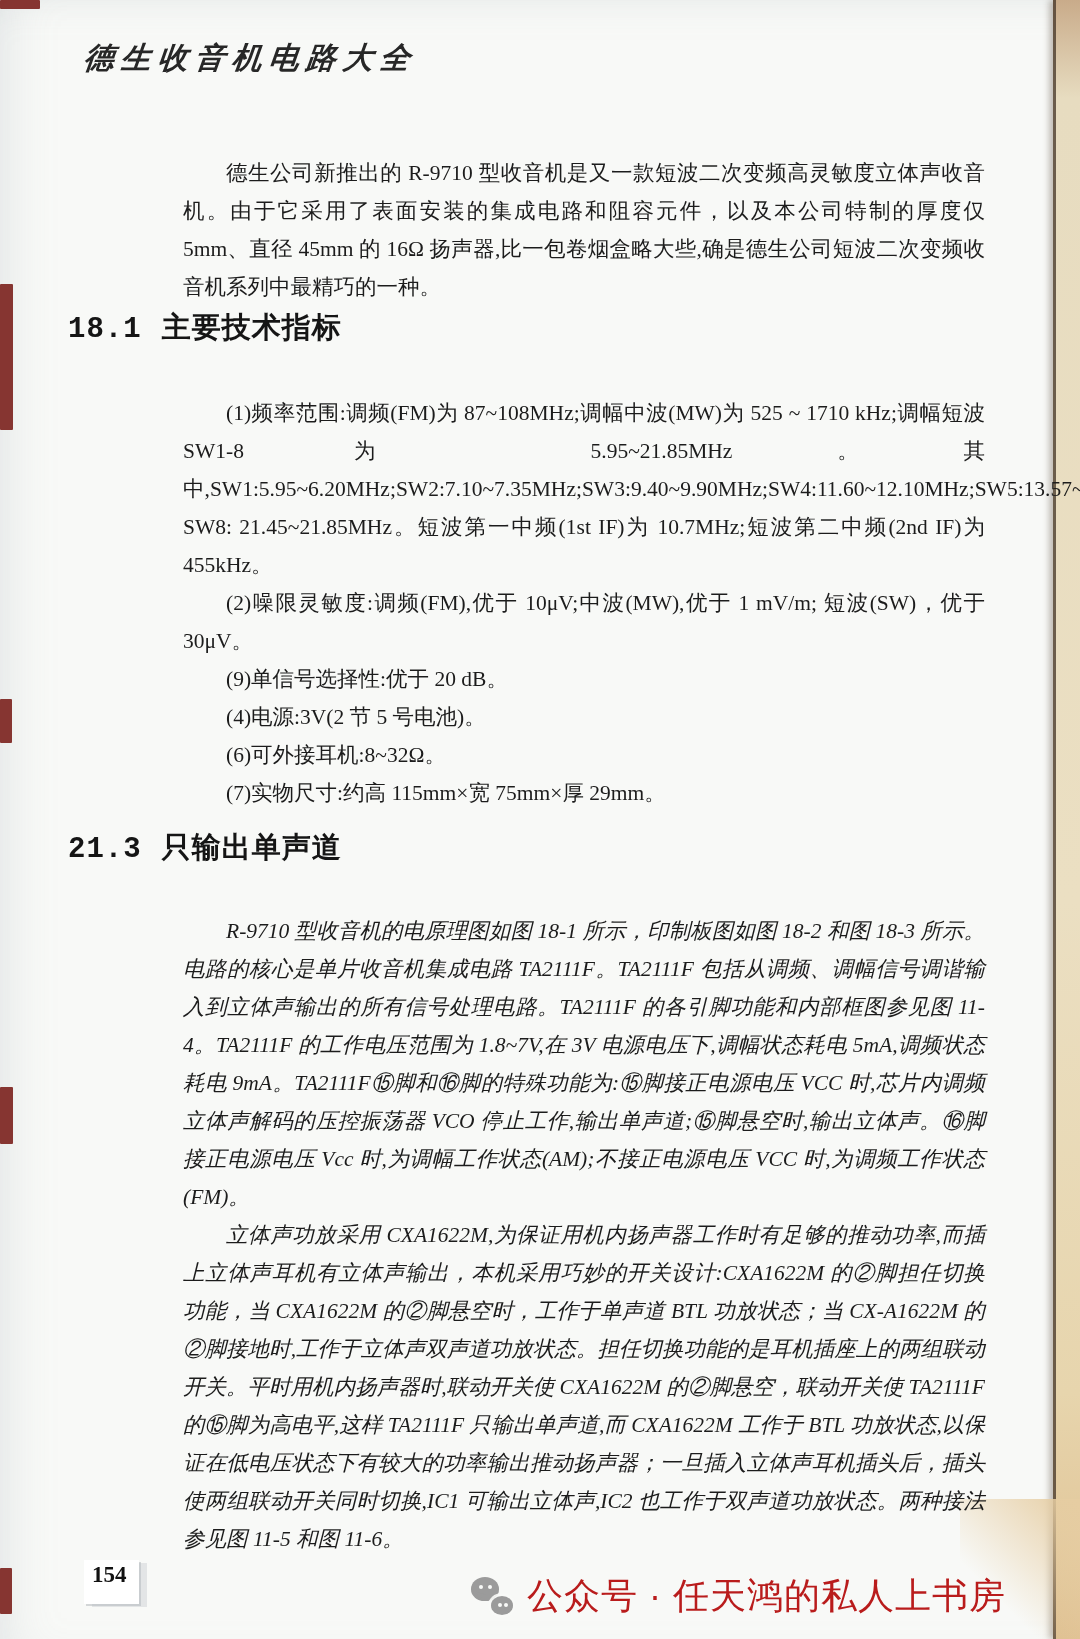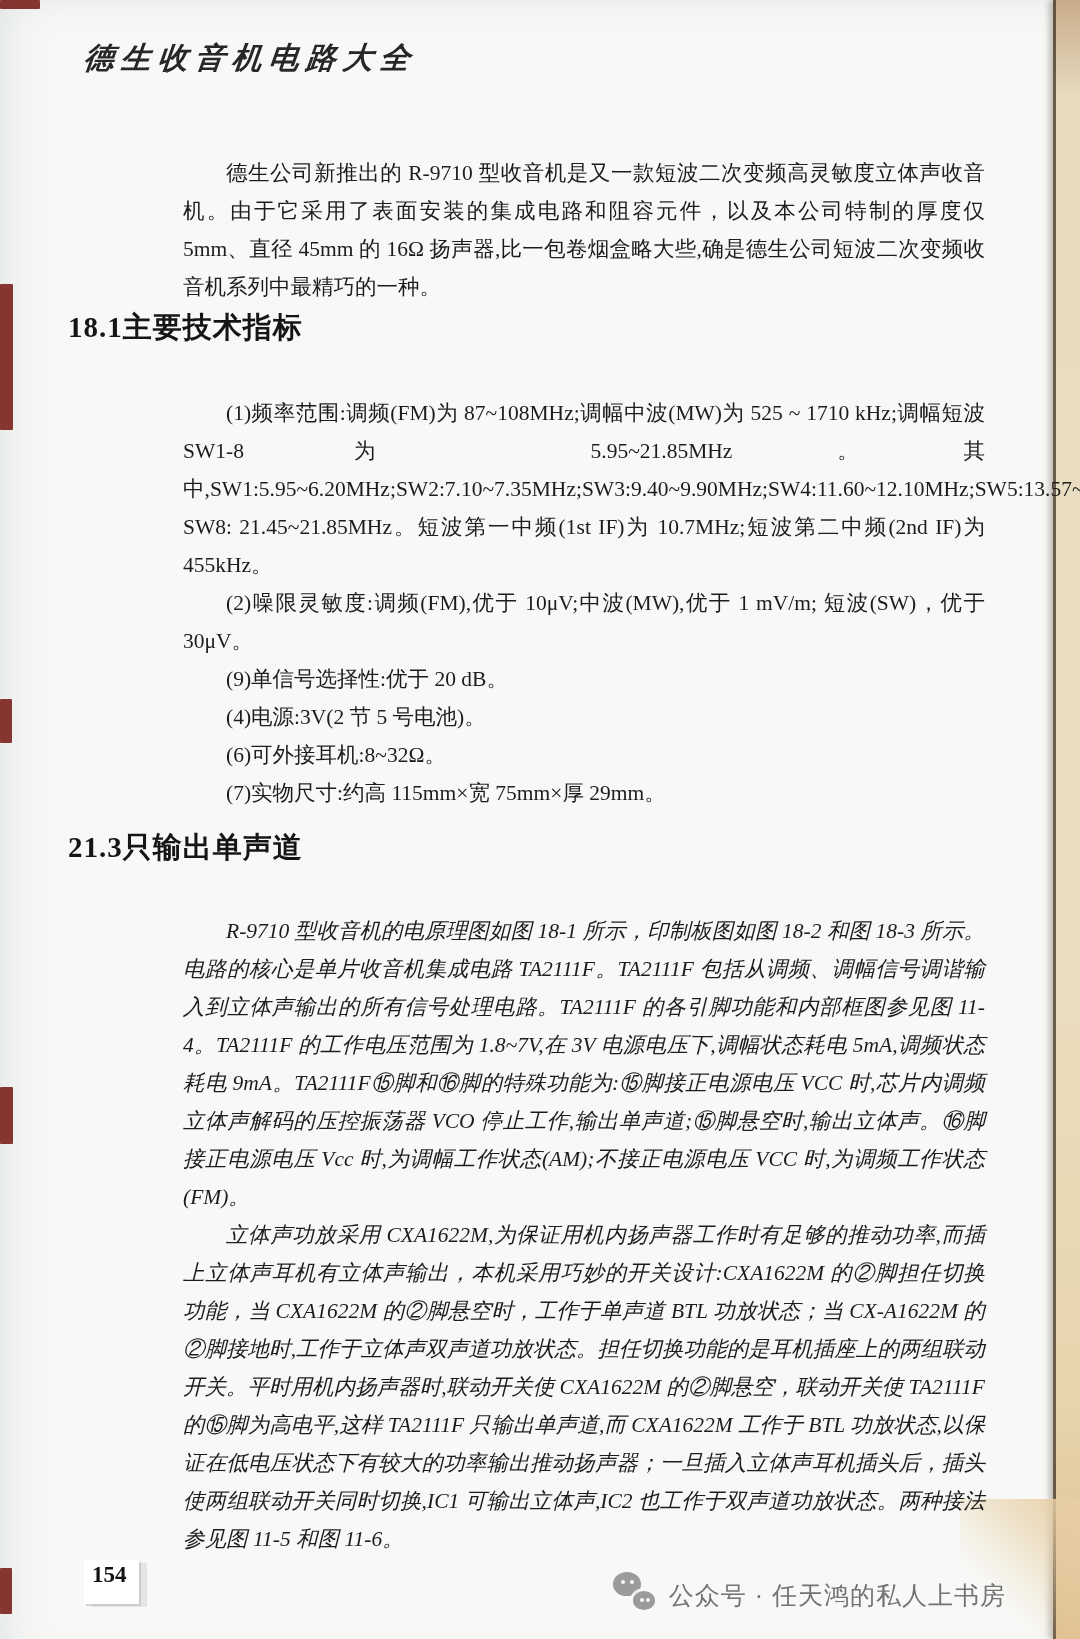--- a/index.html
+++ b/index.html
@@ -42,37 +42,37 @@
 
   .flow{position:absolute;left:183px;width:802px;text-align:justify;margin-top:12px;}
   .flow p{margin:0;text-indent:2em;font-size:21.5px;line-height:38px;}
 
   .section-heading{
     position:absolute;left:68px;
     font-family:"Liberation Sans","DejaVu Sans",sans-serif;
     font-weight:bold;font-size:29px;color:#151515;
     letter-spacing:1px;white-space:nowrap;
   }
-  .section-heading .sec-num{font-family:Liberation Serif, serif;}
+  .section-heading .sec-num{margin-right:20px;font-family:Liberation Mono, monospace;}
 
   .page-number-box{
     position:absolute;left:84px;top:1560px;
     background:#ffffff;
     padding:2px 12px 16px 8px;
     box-shadow:2px 2px 0 rgba(180,185,190,.55), 8px 3px 0 rgba(205,210,214,.5);
     font-weight:bold;font-size:23px;color:#111;
     font-family:Liberation Serif, serif;
   }
 
   .watermark{
     position:absolute;right:74px;top:1572px;
-    display:flex;align-items:flex-end;gap:12px;
-    color:#737373;
+    display:flex;align-items:center;gap:12px;
+    color:#b91c1c;
     font-family:"Liberation Sans","DejaVu Sans",sans-serif;
-    font-size:25px;letter-spacing:1px;white-space:nowrap;
+    font-size:36px;letter-spacing:1px;white-space:nowrap;
   }
   .wechat-icon{width:44px;height:40px;position:relative;flex:0 0 auto;}
   .wechat-icon .bubble-big{
     position:absolute;left:0;top:0;width:28px;height:24px;
     background:#9b9b9b;border-radius:50% 50% 48% 48%;
   }
   .wechat-icon .bubble-big:after{
     content:"";position:absolute;left:3px;bottom:-4px;
     border:5px solid transparent;border-top:7px solid #9b9b9b;
     transform:rotate(18deg);

